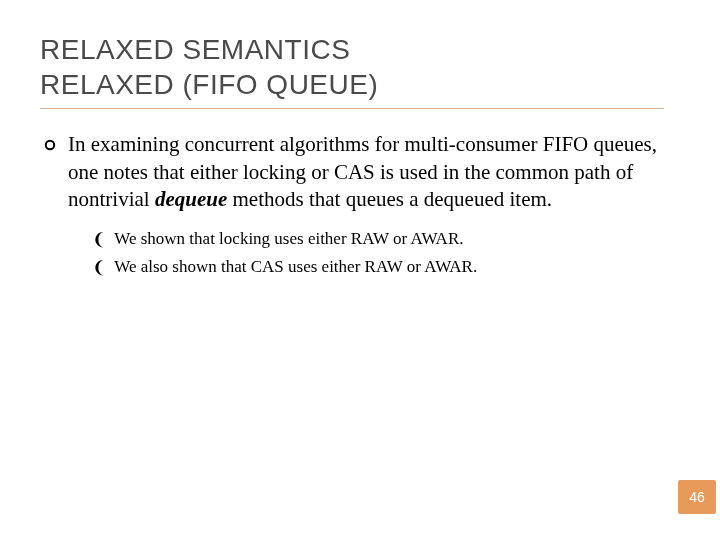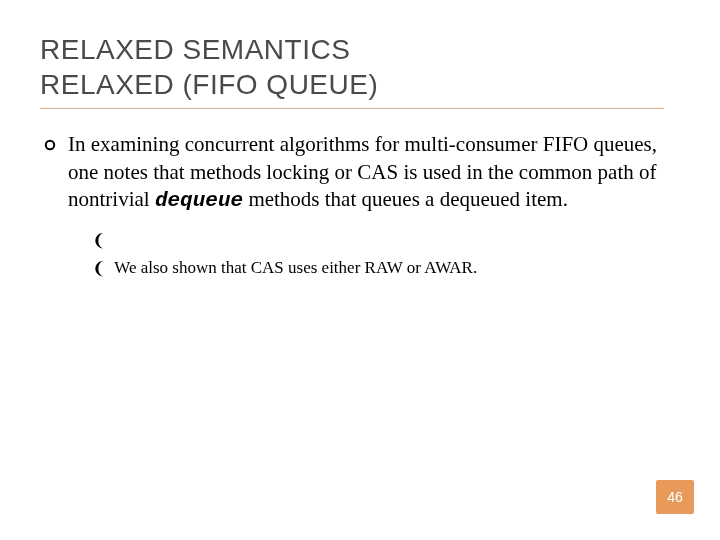--- a/index.html
+++ b/index.html
@@ -38,41 +38,41 @@
   }
   .bullet-main .icon {
     flex: 0 0 auto;
     margin-top: 6px;
   }
   .bullet-main .text {
     font-size: 21px;
     line-height: 1.32;
     color: #000;
   }
-  .dequeue-strong { font-weight: 700; font-style: italic; font-family: Liberation Mono, monospace; }
+  .dequeue-strong { font-weight: 700; font-style: italic; }
   .sub-list {
     margin-top: 14px;
     margin-left: 52px;
   }
   .sub-item {
     display: flex;
     align-items: flex-start;
     gap: 8px;
     font-size: 17px;
     line-height: 1.35;
     margin-bottom: 4px;
   }
   .sub-item .sicon {
     font-family: Arial, sans-serif;
     color: #000;
     margin-top: 1px;
   }
   .page-badge {
     position: absolute;
-    right: 26px;
+    right: 4px;
     bottom: 26px;
     width: 38px;
     height: 34px;
     background: #e89a5a;
     color: #ffffff;
     font-family: Arial, sans-serif;
     font-size: 14px;
     display: flex;
     align-items: center;
     justify-content: center;
@@ -91,27 +91,28 @@
 
   <hr class="rule">
 
   <div class="bullet-main">
     <span class="icon">
       <svg width="12" height="12" viewBox="0 0 12 12">
         <circle cx="6" cy="6" r="4.2" fill="none" stroke="#000" stroke-width="2"></circle>
       </svg>
     </span>
     <span class="text">
-      <span>In examining concurrent algorithms for multi-consumer FIFO queues, one notes that methods locking or CAS is used in the common path of nontrivial </span><span class="dequeue-strong">dequeue</span><span> methods that queues a dequeued item.</span>
+      <span>In examining concurrent algorithms for multi-consumer FIFO queues, one notes that either locking or CAS is used in the common path of nontrivial </span><span class="dequeue-strong">dequeue</span><span> methods that queues a dequeued item.</span>
     </span>
   </div>
 
   <div class="sub-list">
     <div class="sub-item">
       <span class="sicon">❨</span>
+      <span>We shown that locking uses either RAW or AWAR.</span>
     </div>
     <div class="sub-item">
       <span class="sicon">❨</span>
       <span>We also shown that CAS uses either RAW or AWAR.</span>
     </div>
   </div>
 
   <div class="page-badge">
     <span>46</span>
   </div>

